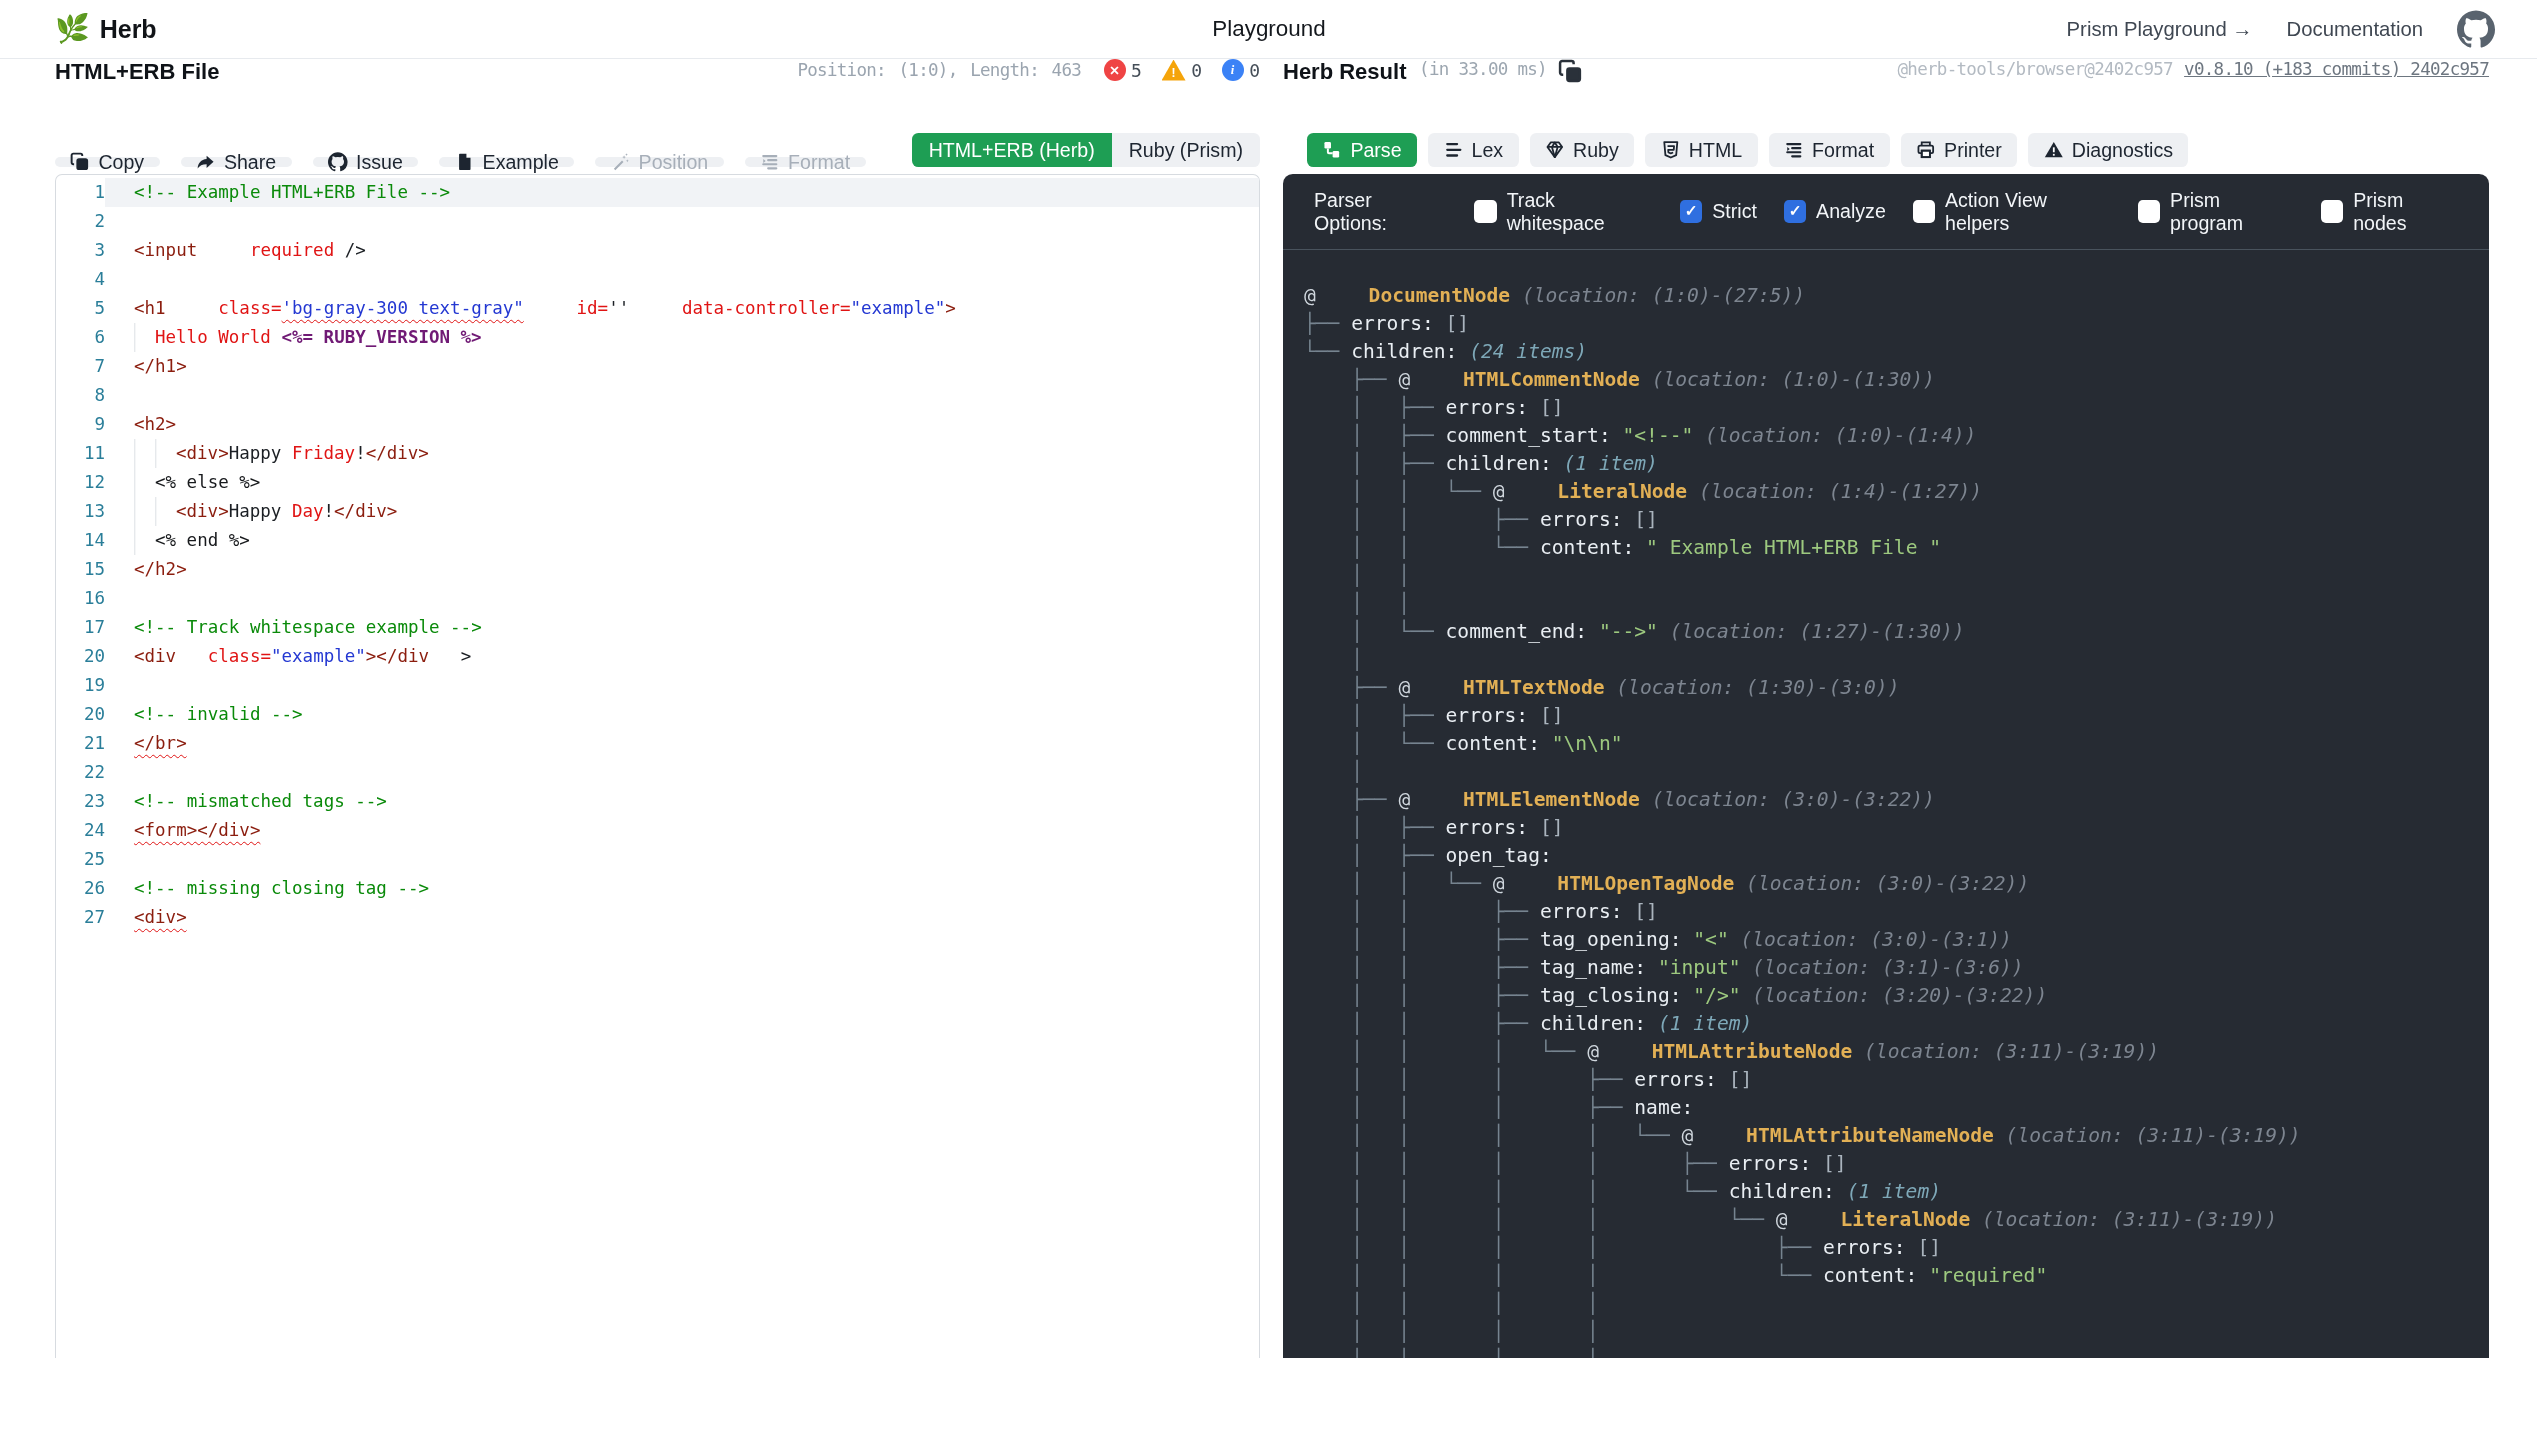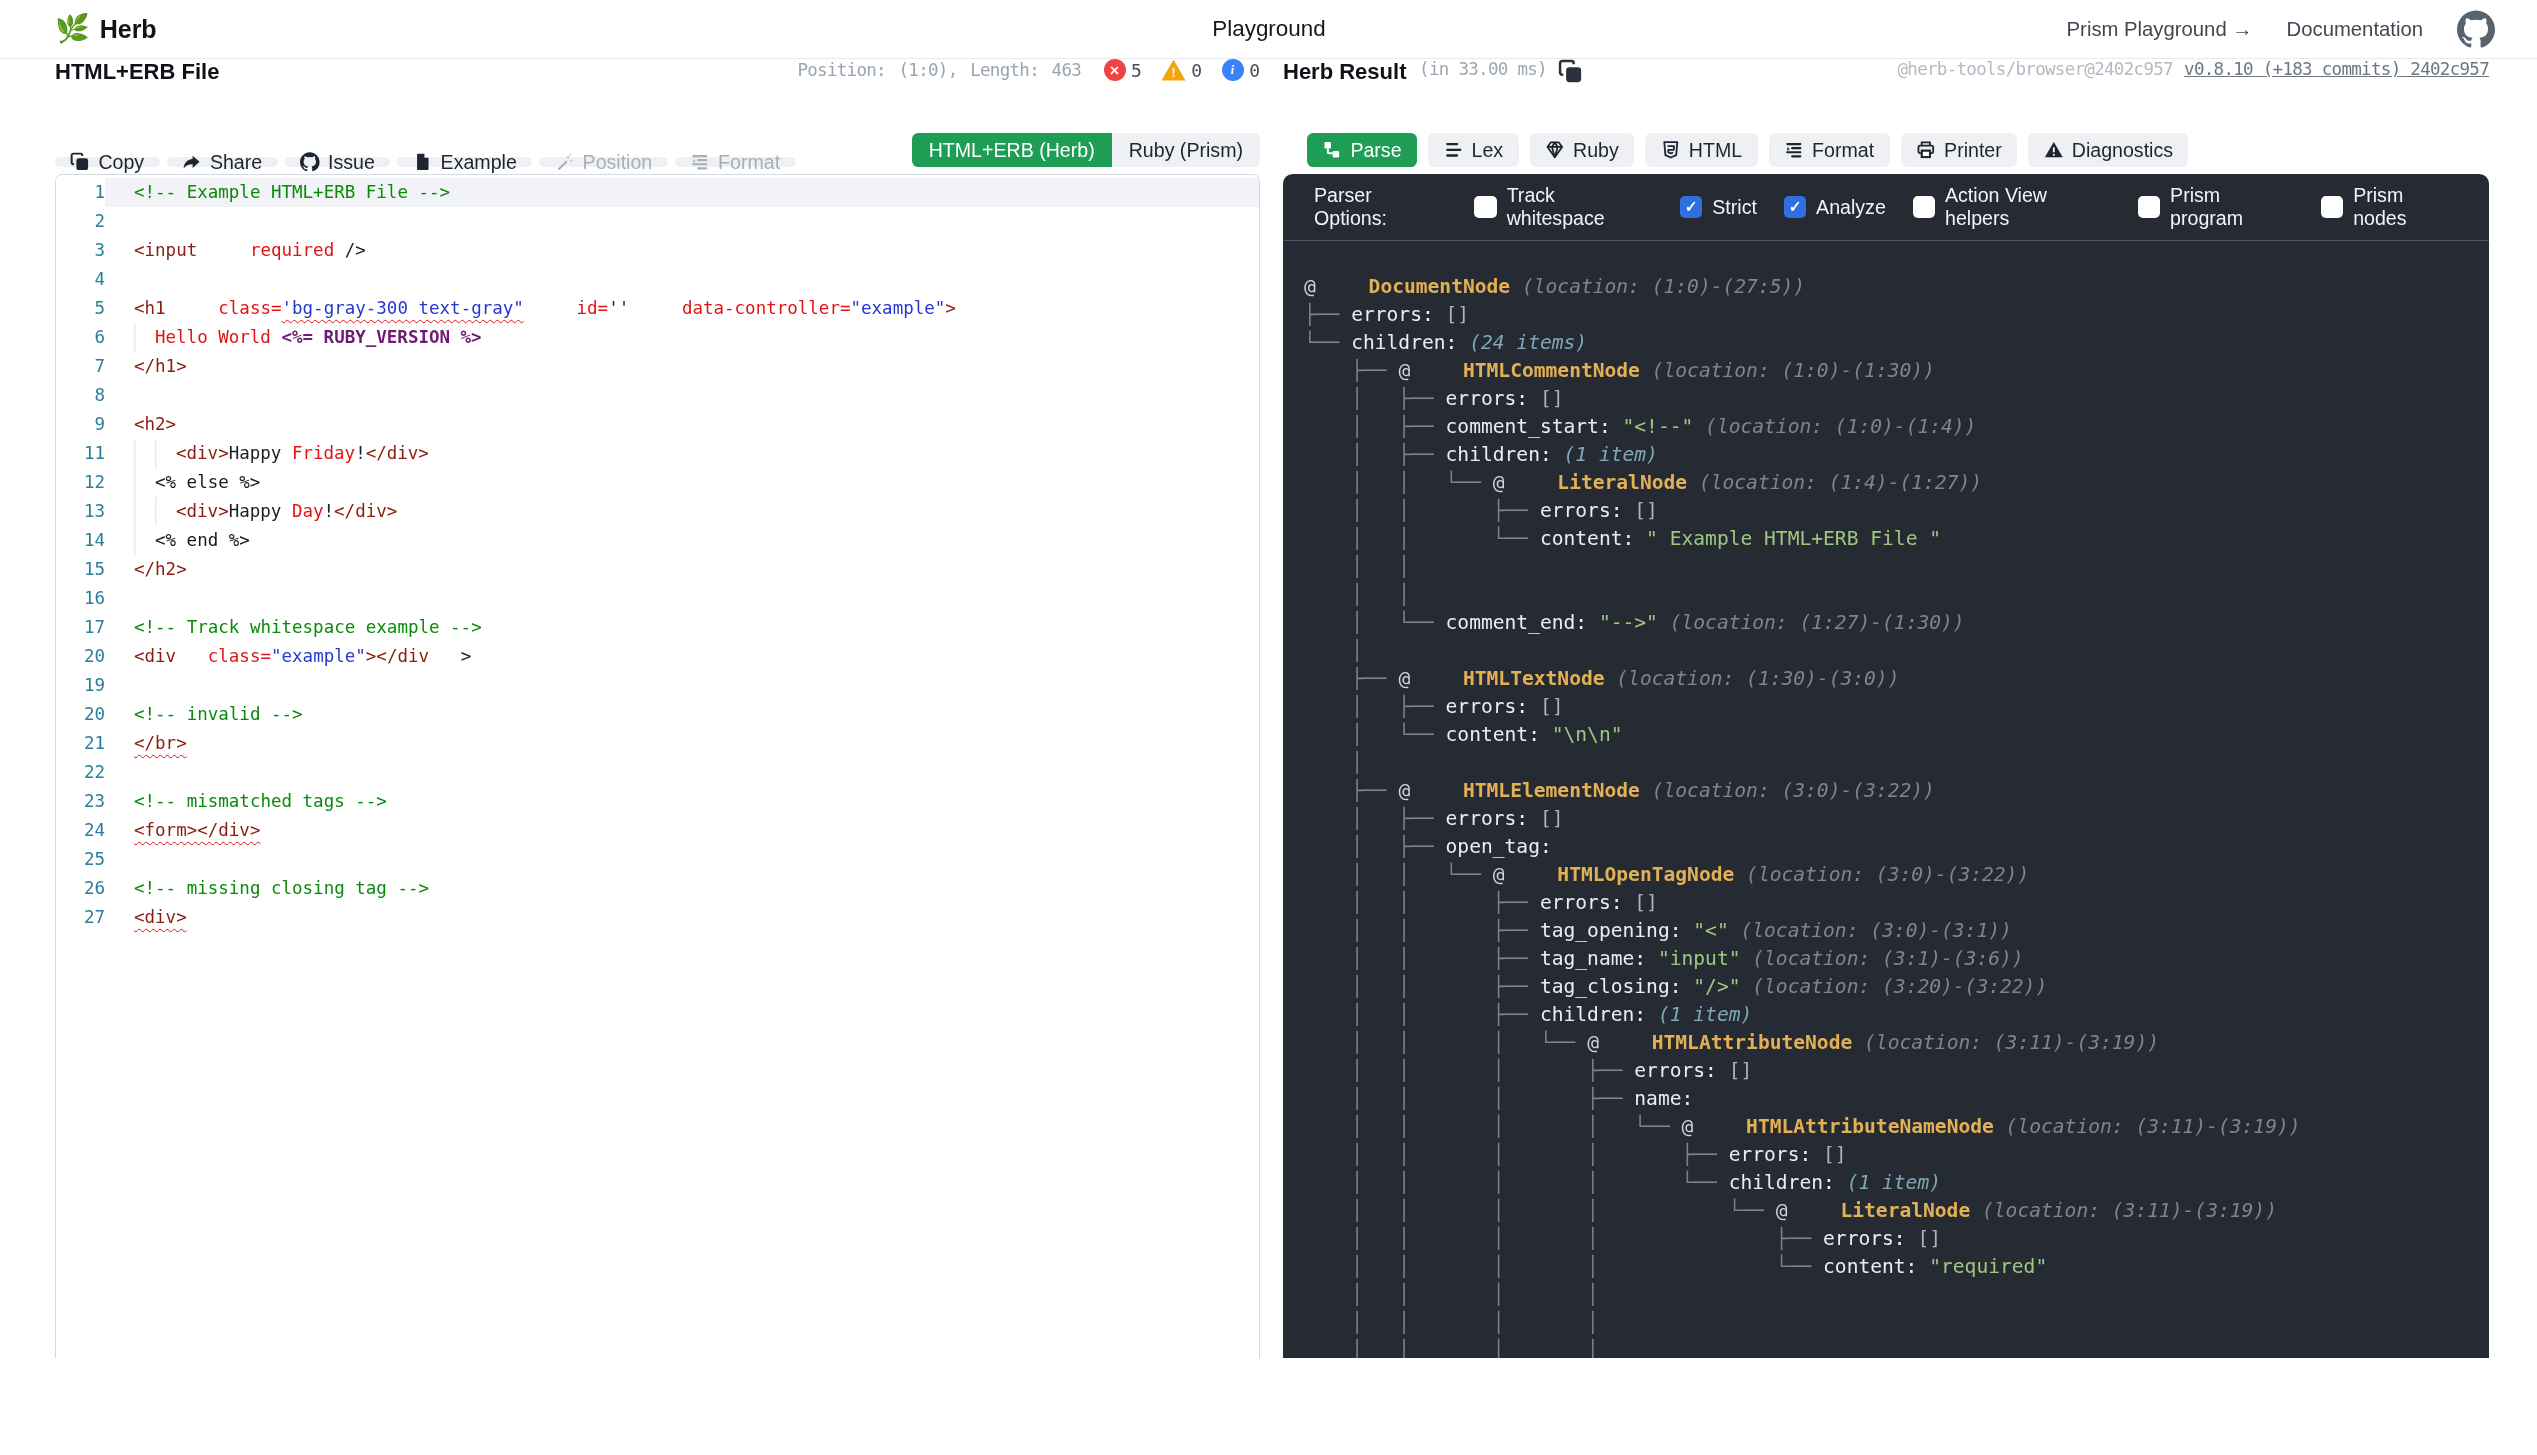--- a/index.html
+++ b/index.html
@@ -73,21 +73,21 @@
   .tok-v { color:#2438d2; }
   .tok-p { color:#1b1f24; }
   .tok-r { color:#e01414; }
   .tok-e { color:#17191c; }
   .tok-eb { color:#701a75; font-weight:bold; }
   .sq { text-decoration:underline wavy #e01414 1.4px; text-underline-offset:4.9px; }
 
   
   .result { margin-top:7px; height:1184px; background:#262b33; border-radius:9.8px 9.8px 0 0;
             overflow:hidden; }
-  .optbar { height:67px; display:flex; align-items:center; gap:27px; padding:0 31px;
+  .optbar { height:76px; display:flex; align-items:center; gap:27px; padding:0 31px;
             border-bottom:1.4px solid #49535d; }
   .optbar .optlabel { color:#f2f5f8; font-size:19.6px; }
   .opt { display:flex; align-items:center; gap:9.8px; cursor:pointer; }
   .opt .cb { width:22.4px; height:22.4px; border-radius:4.9px; background:#fff; flex:none;
              display:flex; align-items:center; justify-content:center;
              color:#fff; font-size:15.4px; font-weight:bold; }
   .opt.checked .cb { background:var(--checkblue); }
   .opt .olabel { color:#f2f5f8; font-size:19.6px; }
 
   .tree { padding:32px 14px 0 21px; font-family:"DejaVu Sans Mono", monospace;
@@ -141,21 +141,21 @@
           <span class="mono">0</span>
         </span>
         <span class="badge" style="margin-left:7px;">
           <span class="b-circle" style="background:#3b82f6; font-family:'Liberation Serif',serif; font-style:italic;">i</span>
           <span class="mono">0</span>
         </span>
       </div>
     </div>
 
     <div class="toolbar">
-      <span id="left-buttons" style="display:flex; gap:7px;margin-top:24px;">
+      <span id="left-buttons" style="display:flex; gap:21px;margin-top:24px;">
           <button class="btn">
             <span style="display: flex;">
               <svg viewBox="0 0 24 24" fill="none" stroke="currentColor" stroke-width="2.4">
                 <rect x="9" y="9" width="12" height="12" rx="2" fill="currentColor"></rect>
                 <path d="M5 15H4a2 2 0 0 1-2-2V4a2 2 0 0 1 2-2h9a2 2 0 0 1 2 2v1"></path>
               </svg>
             </span>
             <span>Copy</span>
           </button>
           <button class="btn">

